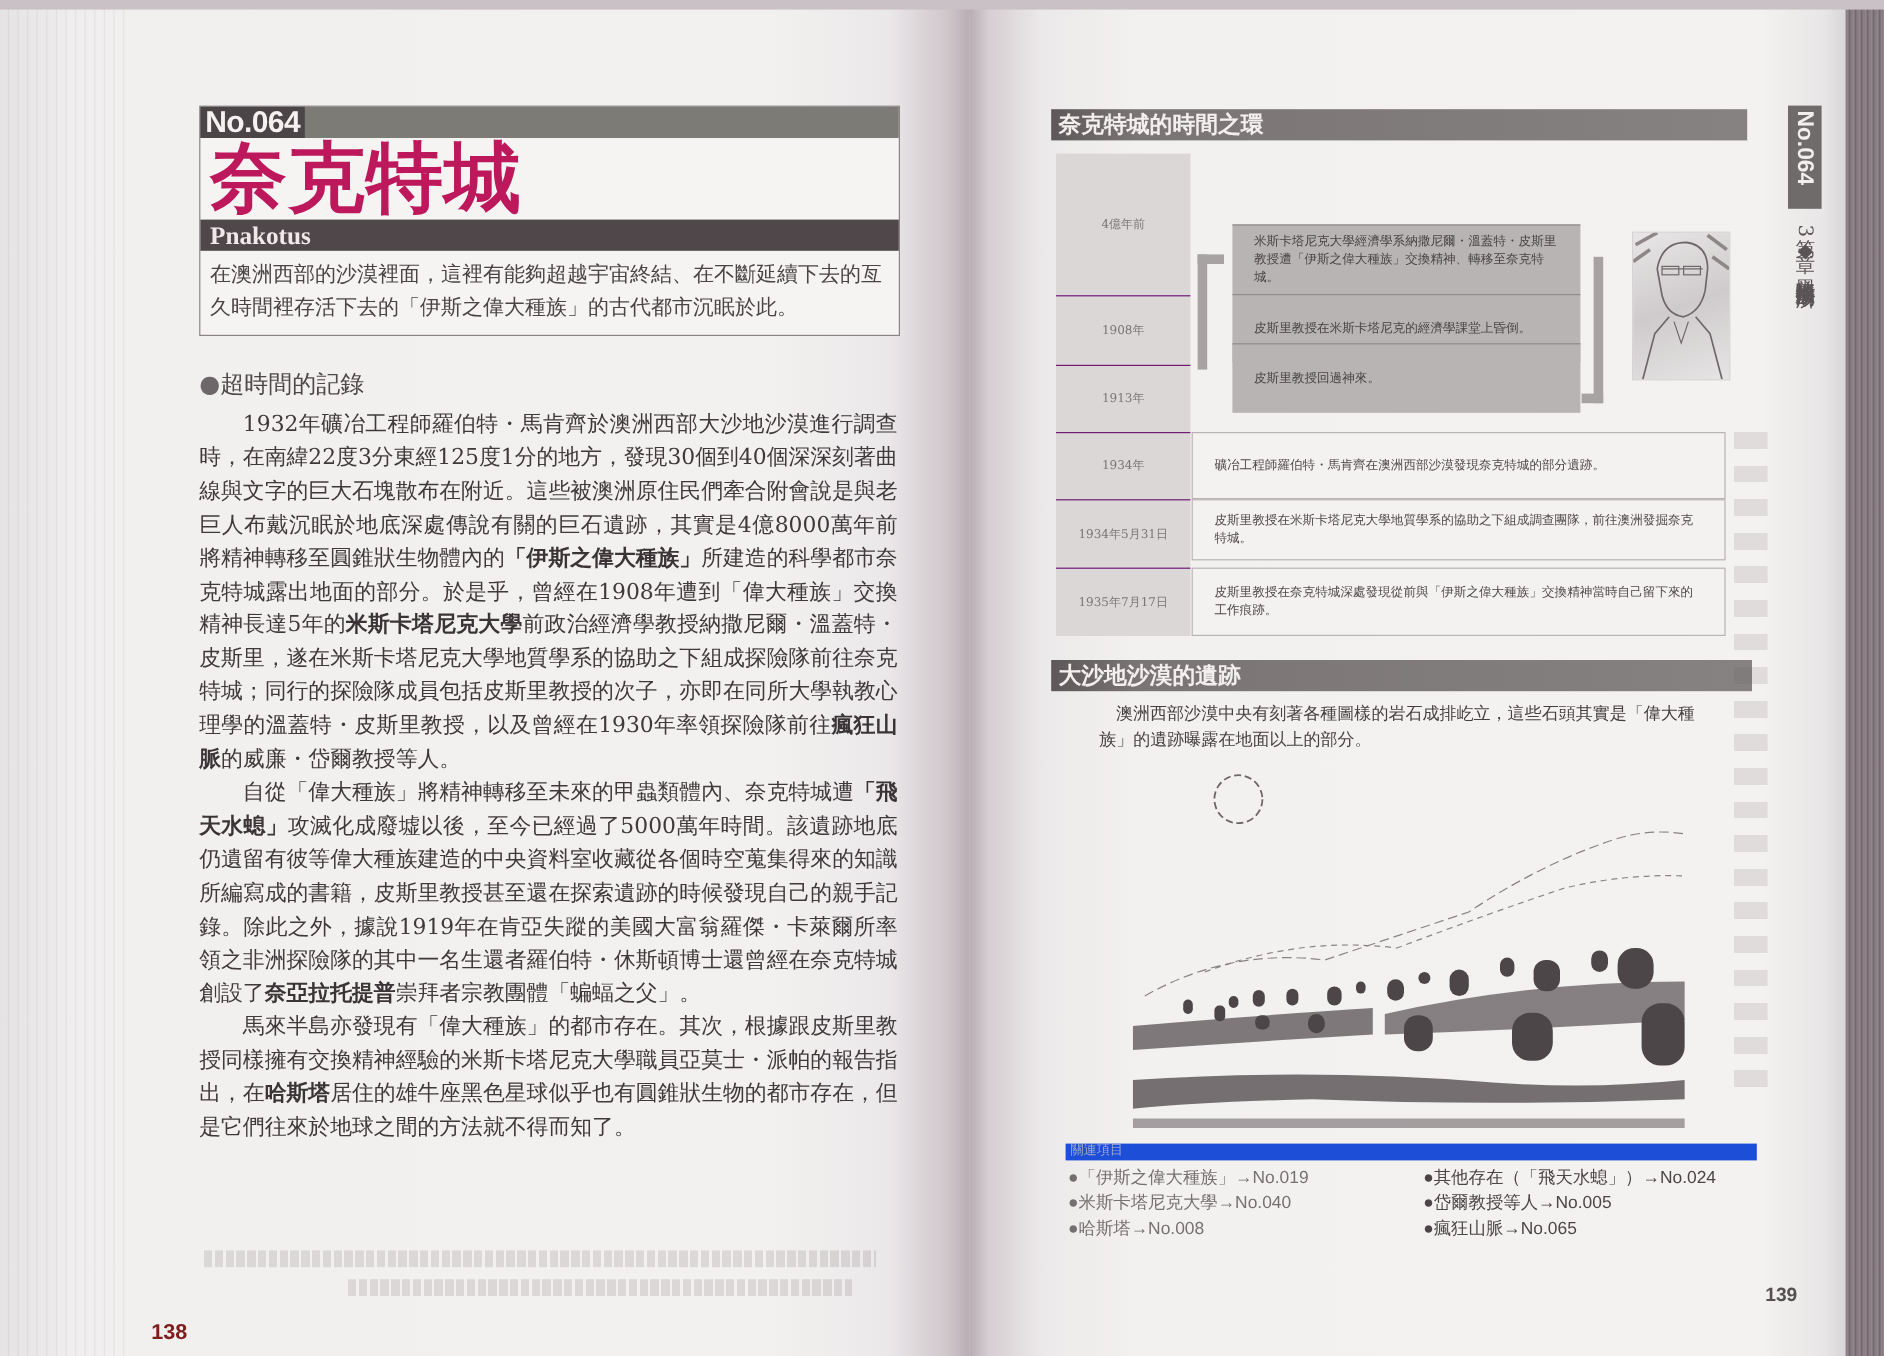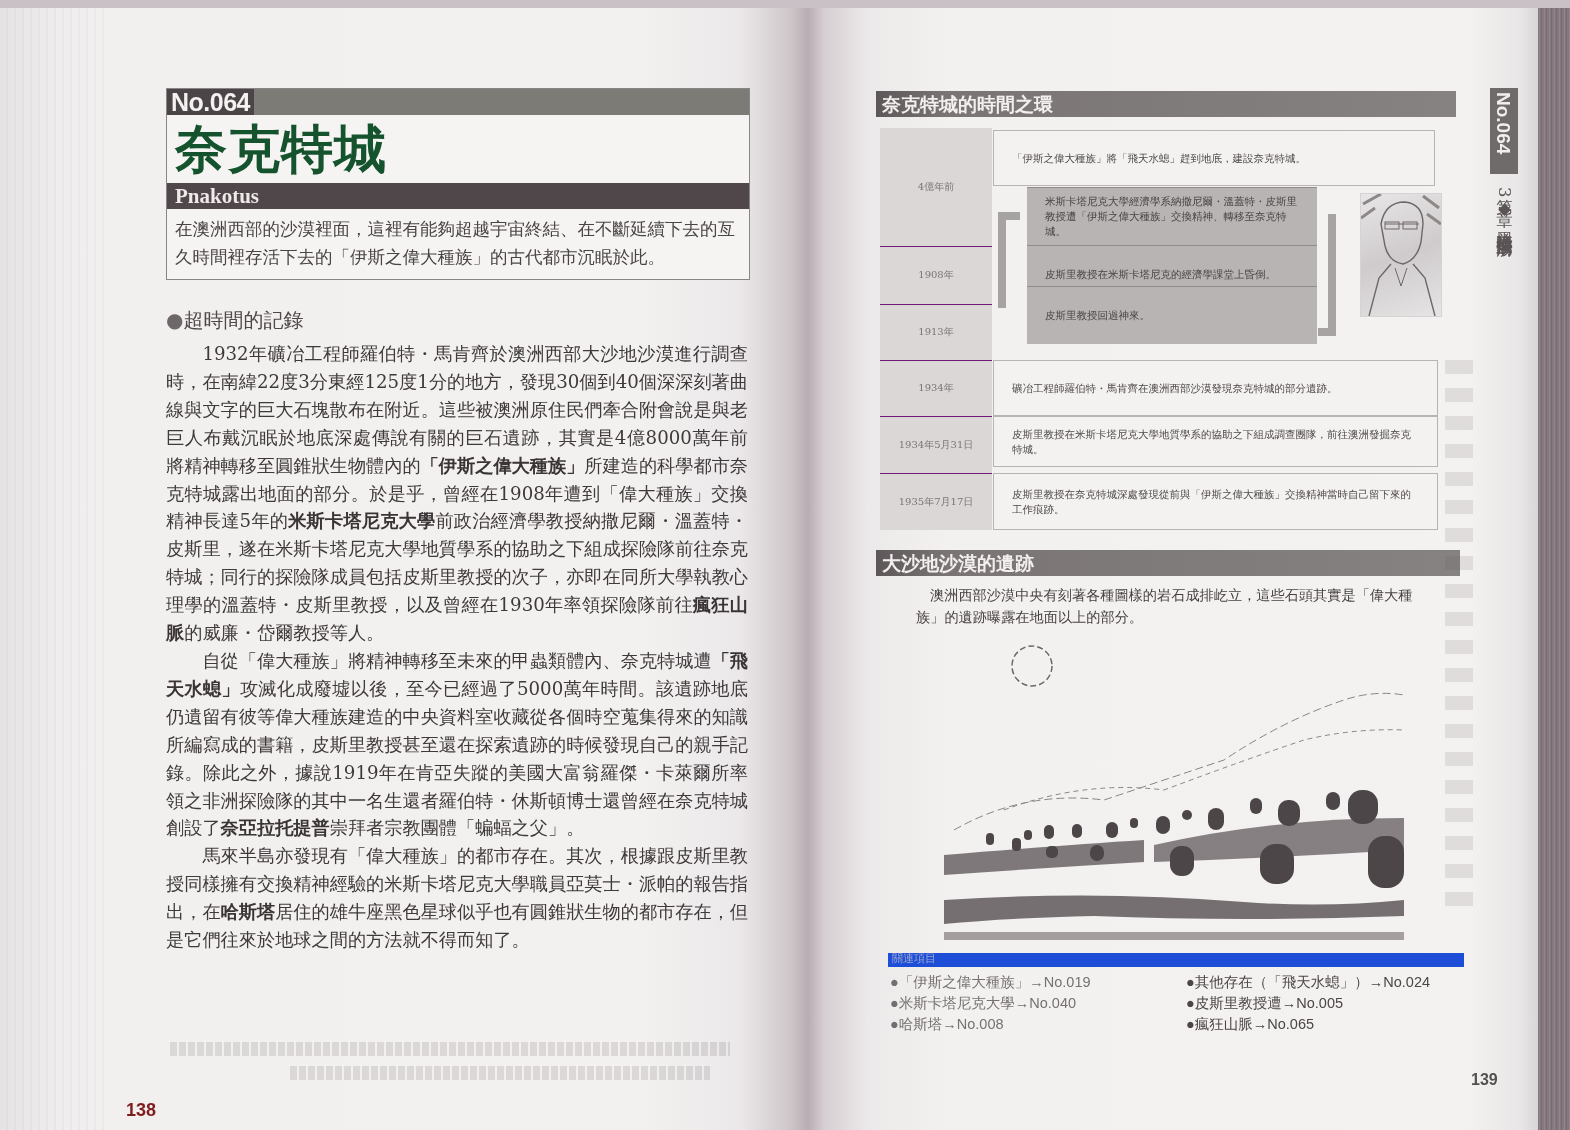--- a/index.html
+++ b/index.html
@@ -41,21 +41,21 @@
   }
   .entry-number {
     position: absolute; left: 0; top: 0; height: 26px; padding: 0 4px;
     background: #4b4547; color: #f4f1f0;
     font-family: "Liberation Sans", sans-serif; font-weight: bold;
     font-size: 25px; line-height: 27px; letter-spacing: -0.5px;
   }
   .entry-title {
     position: absolute; left: 8px; top: 28px;
     font-family: "DejaVu Sans", sans-serif; font-weight: bold;
-    font-size: 52px; line-height: 64px; color: #14532d; letter-spacing: 1px;
+    font-size: 64px; line-height: 64px; color: #be185d; letter-spacing: 1px;
   }
   .entry-subtitle-bar {
     position: absolute; left: 0; top: 94px; width: 100%; height: 26px;
     background: #4f4749;
   }
   .entry-subtitle {
     position: absolute; left: 8px; top: 0;
     font-family: "Liberation Serif", serif; font-weight: bold;
     font-size: 21px; line-height: 27px; color: #efe9ea;
   }
@@ -229,21 +229,20 @@
   <div class="timeline">
     <div class="tl-date-col"></div>
     <div class="tl-date" style="top:0; height:118px;">4億年前</div>
     <div class="tl-date" style="top:118px; height:58px;">1908年</div>
     <div class="tl-date" style="top:176px; height:56px;">1913年</div>
     <div class="tl-date" style="top:232px; height:56px;">1934年</div>
     <div class="tl-date" style="top:288px; height:57px;">1934年5月31日</div>
     <div class="tl-date" style="top:345px; height:57px; border-bottom:none;">1935年7月17日</div>
   </div>
 
-  <div class="tl-row" style="left:993px; top:130px; width:442px; height:56px;">「伊斯之偉大種族」將「飛天水螅」趕到地底，建設奈克特城。</div>
 
   <div class="loop-arrow" style="left:998px; top:212px; width:8px; height:96px;"></div>
   <div class="loop-arrow" style="left:998px; top:212px; width:22px; height:8px;"></div>
   <div class="loop-arrow" style="left:1328px; top:214px; width:8px; height:122px;"></div>
   <div class="loop-arrow" style="left:1318px; top:328px; width:18px; height:8px;"></div>
 
   <div class="tl-gray" style="left:1027px; top:187px; width:290px; height:58px;">米斯卡塔尼克大學經濟學系納撒尼爾・溫蓋特・皮斯里教授遭「伊斯之偉大種族」交換精神、轉移至奈克特城。</div>
   <div class="tl-gray" style="left:1027px; top:245px; width:290px; height:57px;">皮斯里教授在米斯卡塔尼克的經濟學課堂上昏倒。</div>
   <div class="tl-gray" style="left:1027px; top:286px; width:290px; height:58px;">皮斯里教授回過神來。</div>
 
@@ -305,21 +304,21 @@
   <div class="related-bar">
     <span class="label">關連項目</span>
   </div>
   <div class="related-list left">
     <div class="related-item">●「伊斯之偉大種族」→No.019</div>
     <div class="related-item">●米斯卡塔尼克大學→No.040</div>
     <div class="related-item">●哈斯塔→No.008</div>
   </div>
   <div class="related-list right">
     <div class="related-item">●其他存在（「飛天水螅」）→No.024</div>
-    <div class="related-item">●皮斯里教授遭→No.005</div>
+    <div class="related-item">●岱爾教授等人→No.005</div>
     <div class="related-item">●瘋狂山脈→No.065</div>
   </div>
 
   <div class="bleed-through"></div>
 
   <div class="side-tab-num">
     <span>No.064</span>
   </div>
   <div class="side-tab-chapter">第3章◆黑暗棲巡盤據的場所</div>
 

